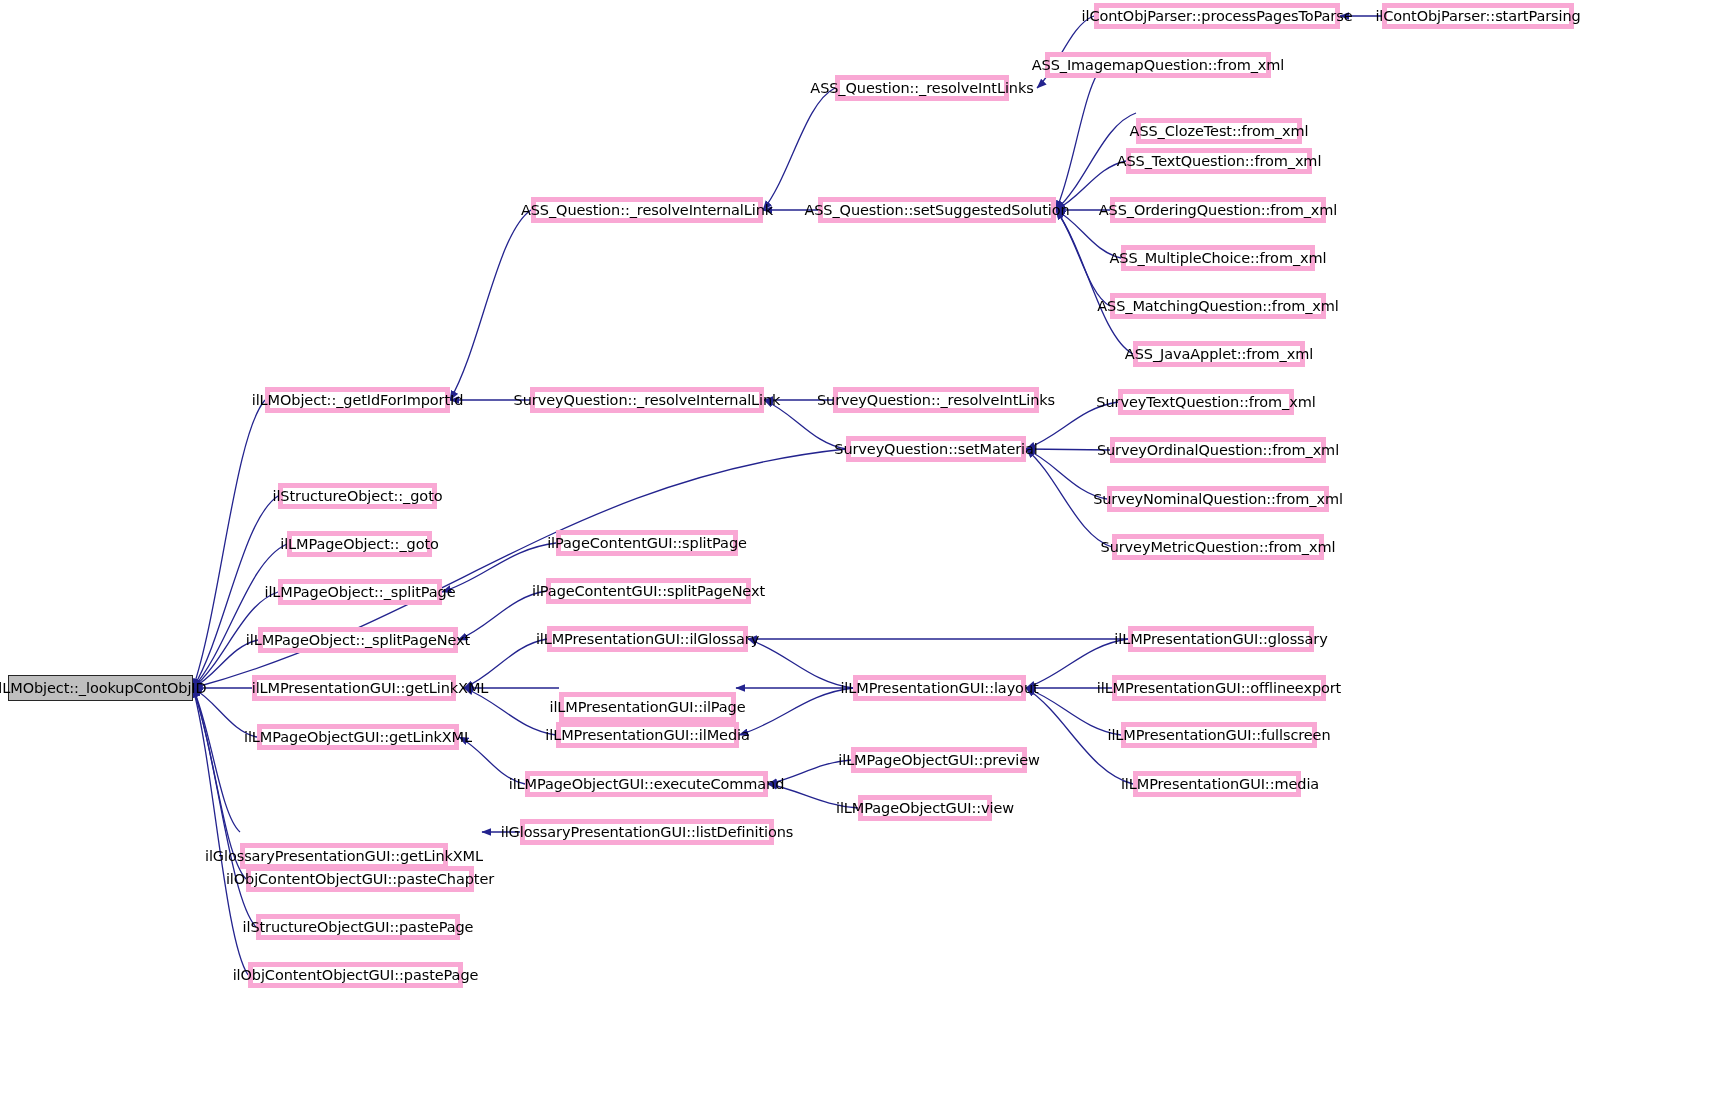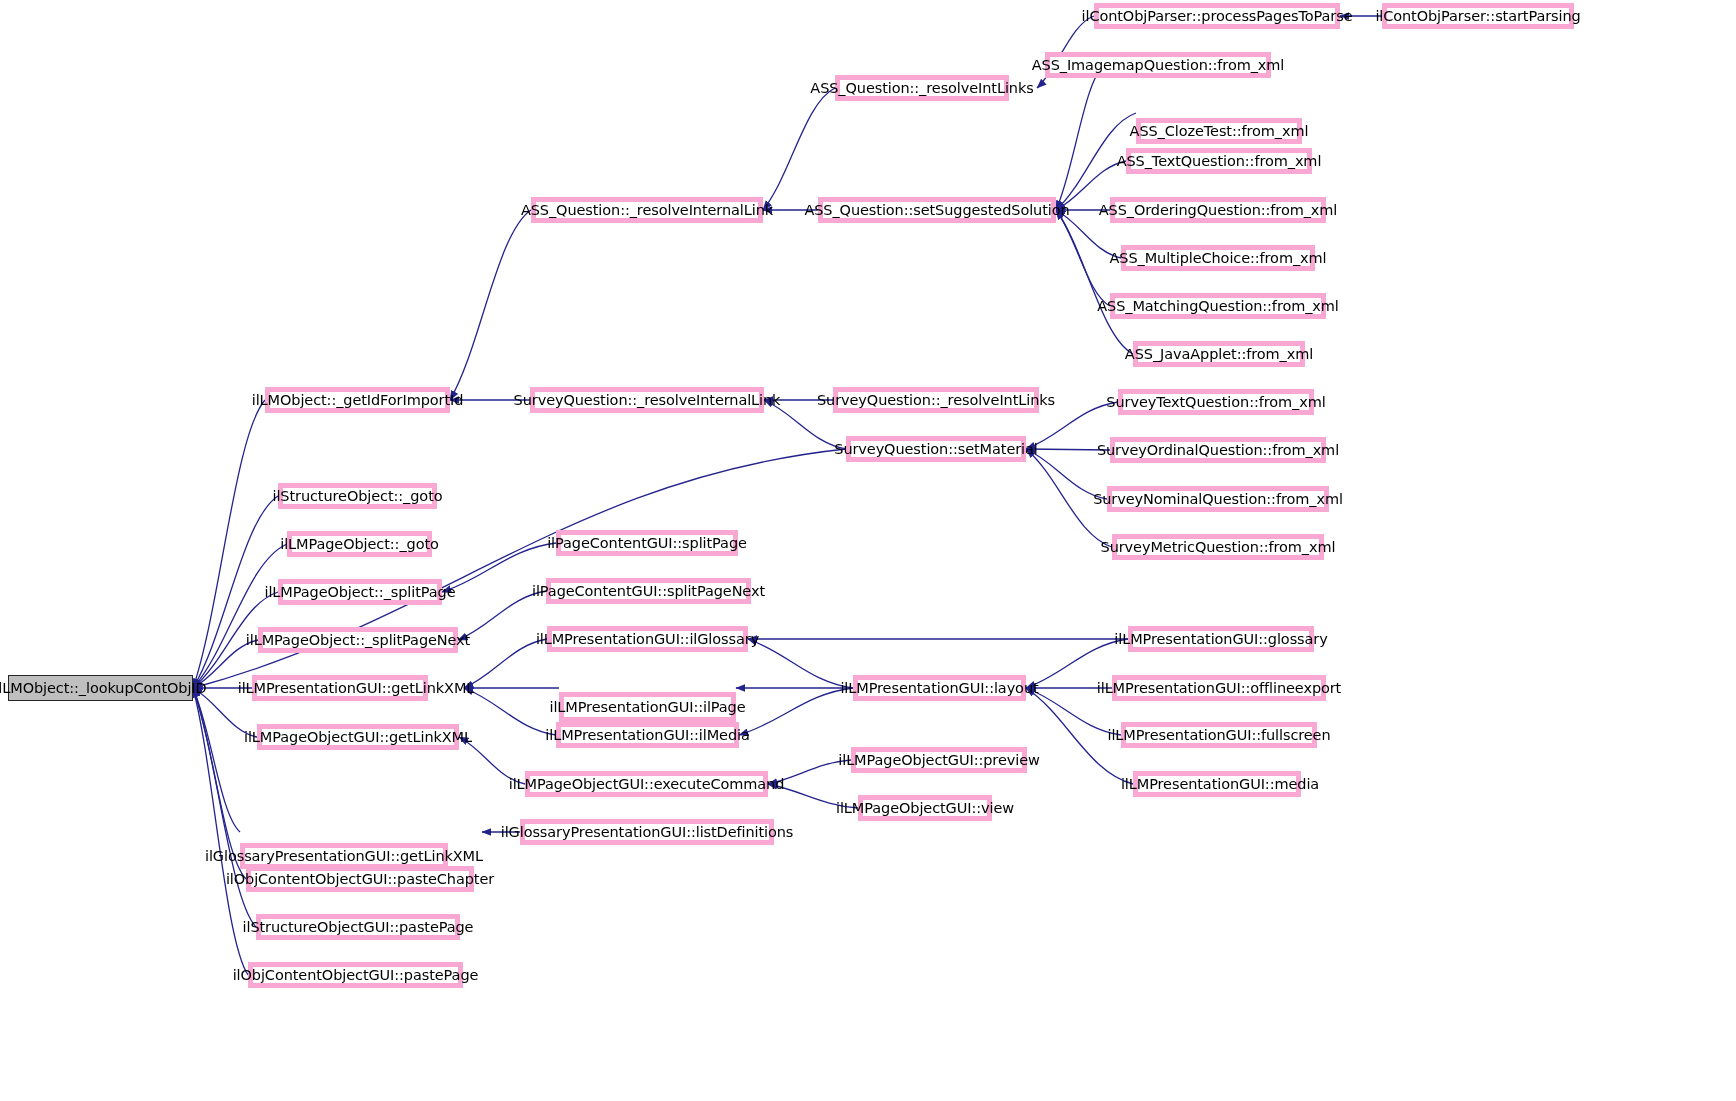--- a/index.html
+++ b/index.html
@@ -144,21 +144,21 @@
       </div>
       <div class="node" style="left: 530px; top: 387px; width: 234px; height: 26px;">
         <span class="lbl">SurveyQuestion::_resolveInternalLink</span>
       </div>
       <div class="node" style="left: 833px; top: 387px; width: 206px; height: 26px;">
         <span class="lbl">SurveyQuestion::_resolveIntLinks</span>
       </div>
       <div class="node" style="left: 846px; top: 436px; width: 180px; height: 26px;">
         <span class="lbl">SurveyQuestion::setMaterial</span>
       </div>
-      <div class="node" style="left: 1118px; top: 389px; width: 196px; height: 26px;">
+      <div class="node" style="left: 1118px; top: 389px; width: 176px; height: 26px;">
         <span class="lbl">SurveyTextQuestion::from_xml</span>
       </div>
       <div class="node" style="left: 1110px; top: 437px; width: 216px; height: 26px;">
         <span class="lbl">SurveyOrdinalQuestion::from_xml</span>
       </div>
       <div class="node" style="left: 1107px; top: 486px; width: 222px; height: 26px;">
         <span class="lbl">SurveyNominalQuestion::from_xml</span>
       </div>
       <div class="node" style="left: 1112px; top: 534px; width: 212px; height: 26px;">
         <span class="lbl">SurveyMetricQuestion::from_xml</span>
@@ -174,21 +174,21 @@
       </div>
       <div class="node" style="left: 258px; top: 627px; width: 200px; height: 26px;">
         <span class="lbl">ilLMPageObject::_splitPageNext</span>
       </div>
       <div class="node" style="left: 556px; top: 530px; width: 182px; height: 26px;">
         <span class="lbl">ilPageContentGUI::splitPage</span>
       </div>
       <div class="node" style="left: 546px; top: 578px; width: 205px; height: 26px;">
         <span class="lbl">ilPageContentGUI::splitPageNext</span>
       </div>
-      <div class="node" style="left: 252px; top: 675px; width: 176px; height: 26px; padding-left: 32px;">
+      <div class="node" style="left: 252px; top: 675px; width: 204px; height: 26px; padding-left: 32px;">
         <span class="lbl">ilLMPresentationGUI::getLinkXML</span>
       </div>
       <div class="node" style="left: 257px; top: 724px; width: 202px; height: 26px;">
         <span class="lbl">ilLMPageObjectGUI::getLinkXML</span>
       </div>
       <div class="node" style="left: 547px; top: 626px; width: 201px; height: 26px;">
         <span class="lbl">ilLMPresentationGUI::ilGlossary</span>
       </div>
       <div class="node" style="left: 559px; top: 692px; width: 177px; height: 30px;">
         <span class="lbl">ilLMPresentationGUI::ilPage</span>

